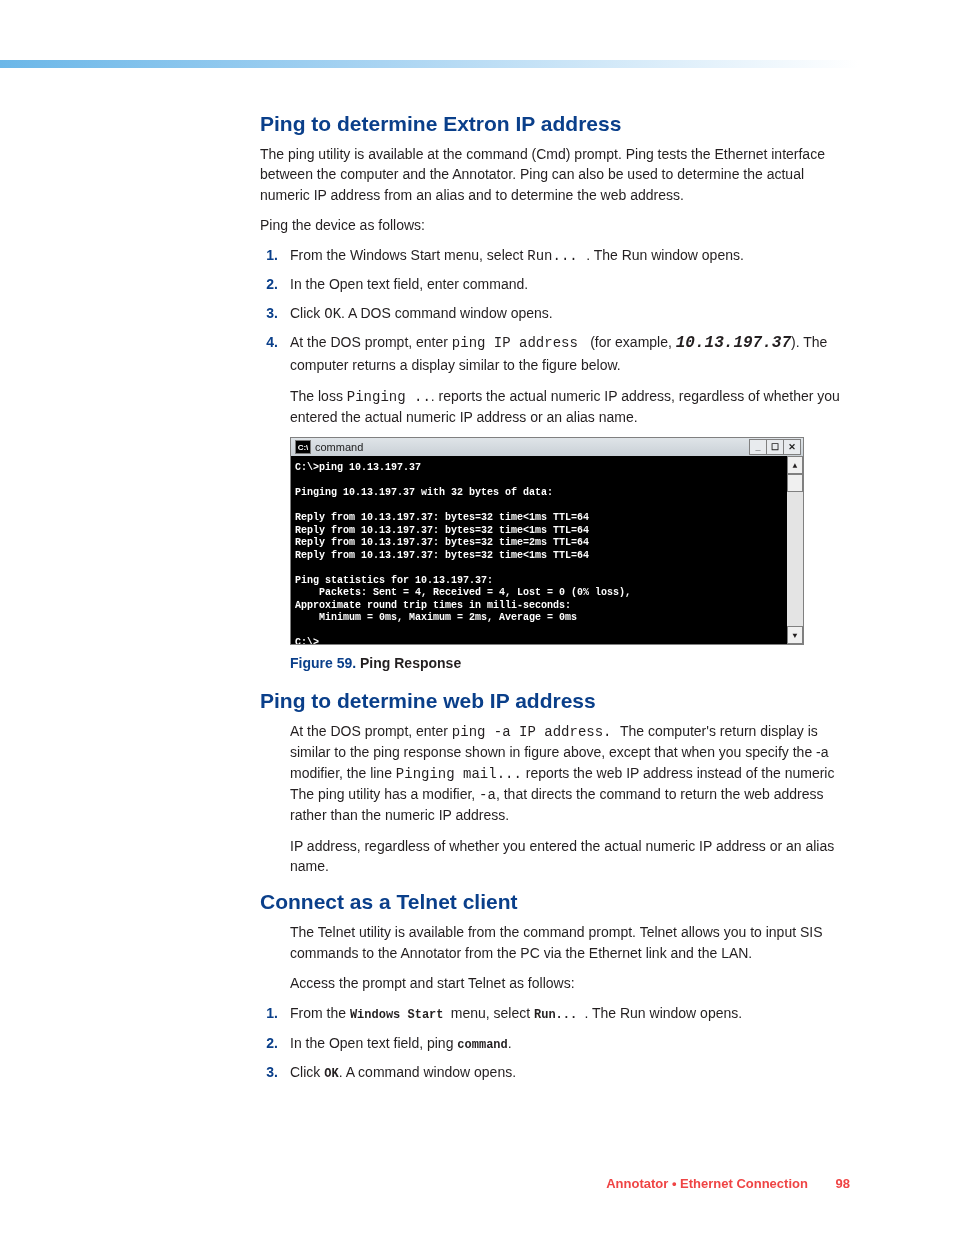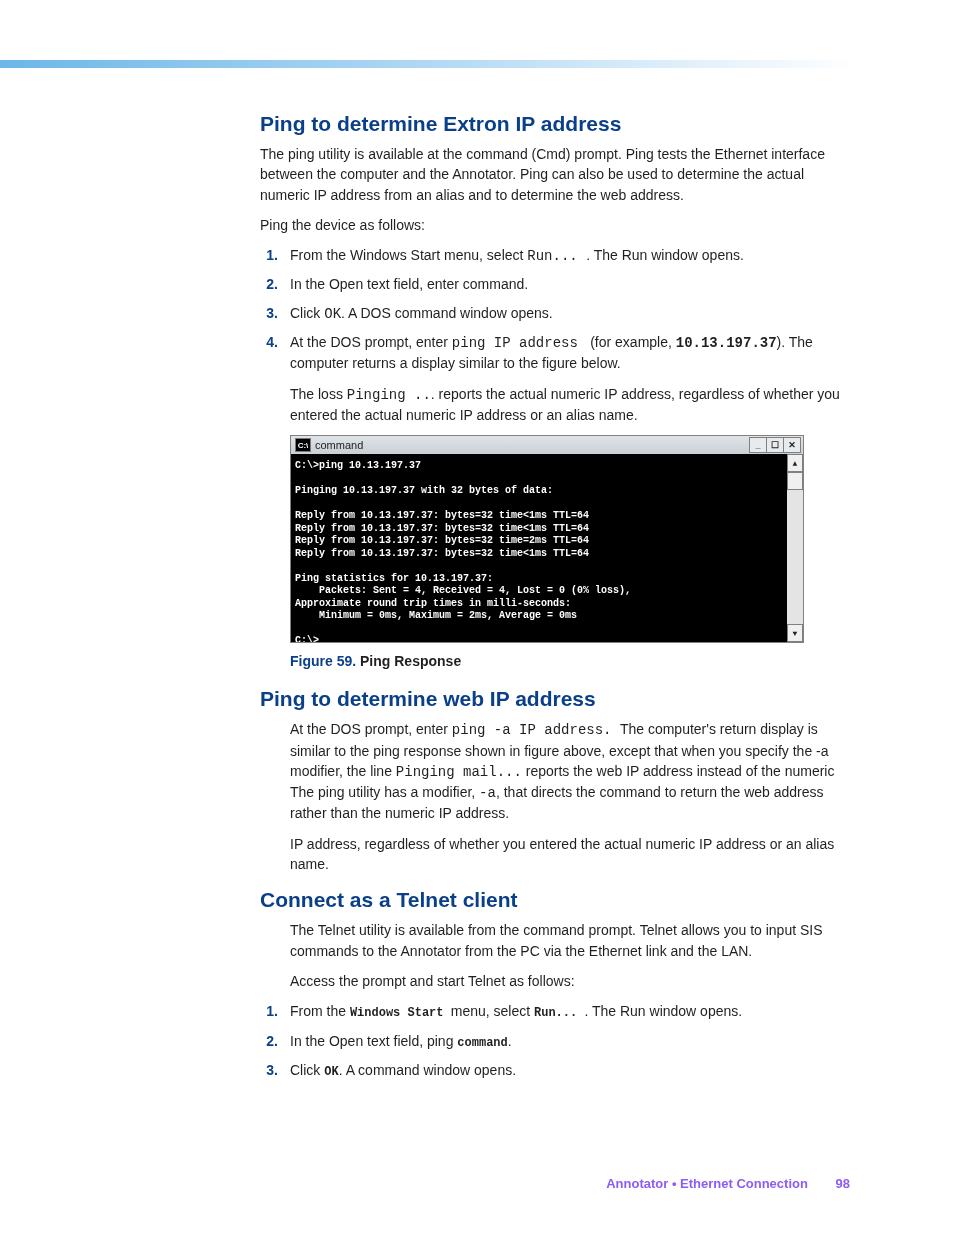--- a/index.html
+++ b/index.html
@@ -59,22 +59,23 @@
     white-space: pre;
   }
   .monob {
     font-family: Liberation Mono, monospace;
     font-size: 12px;
     font-weight: 700;
     white-space: pre;
   }
   .monobi {
     font-family: "Courier New", monospace;
-    font-size: 14px;
-    font-weight: 700;
+    font-size: 16px;
+    font-weight: 700;
+    font-style: italic;
     white-space: pre;
   }
   .indented {
     margin-left: 30px;
   }
   
   .dos-window {
     margin: 6px 0 10px 30px;
     width: 512px;
     border: 1px solid #808080;
@@ -148,21 +149,21 @@
   }
   .fig-caption .fignum { color: #0a3f8a; font-weight: 700; }
   .fig-caption .figtitle { font-weight: 600; }
   .footer {
     position: absolute;
     left: 0; width: 954px;
     bottom: 44px;
     text-align: right;
     padding-right: 104px;
     font-size: 13px;
-    color: #8b5cf6;
+    color: #ef4444;
     font-weight: 700;
     box-sizing: border-box;
   }
   .footer .pagenum { margin-left: 24px; }
 </style>
 </head>
 <body>
 
 <div class="top-band"></div>
 

